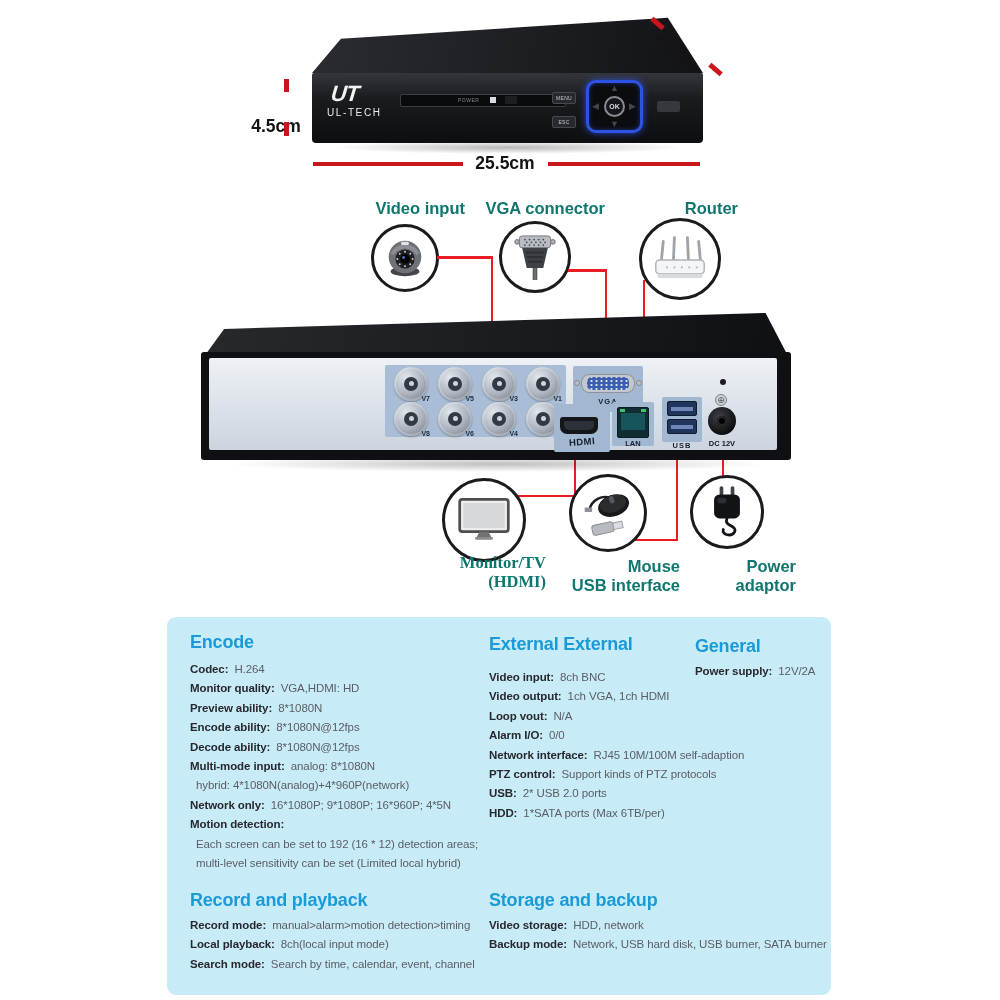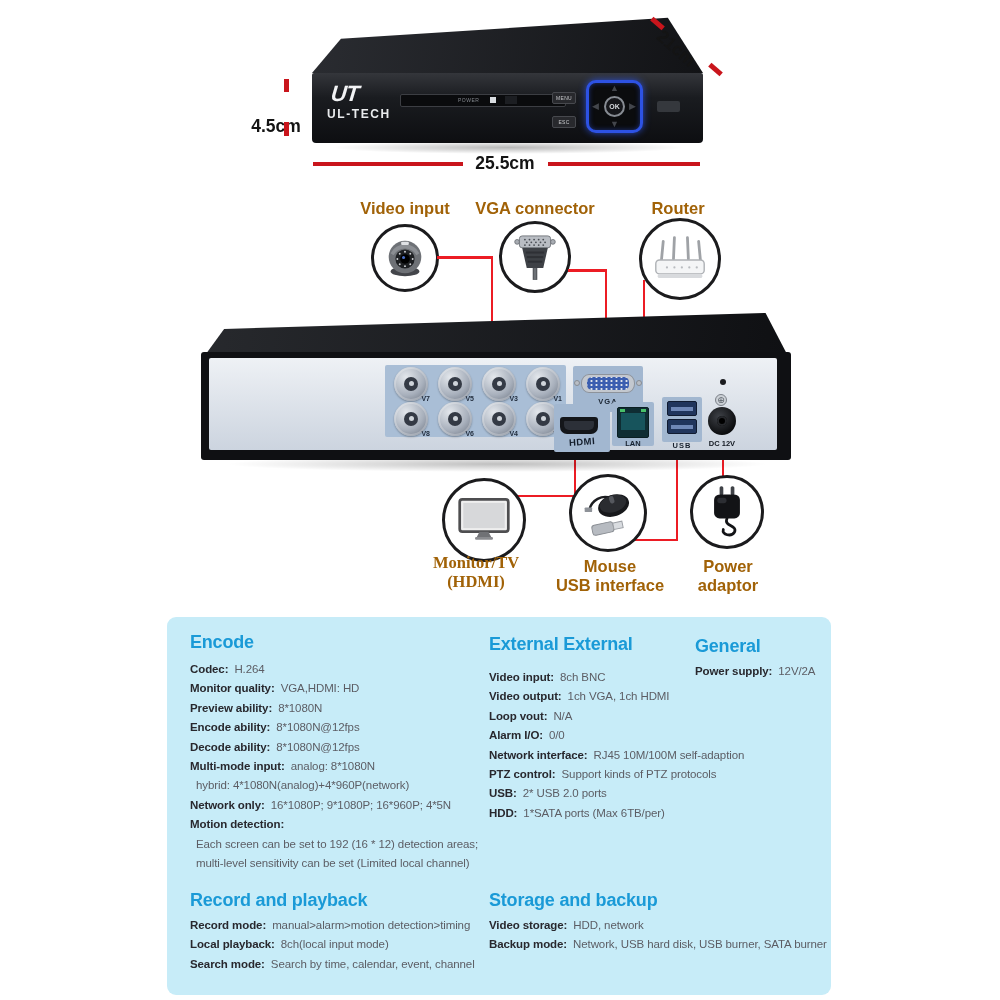--- a/index.html
+++ b/index.html
@@ -11,21 +11,21 @@
   
   #fd-top { left:312px; top:16px; width:391px; height:60px;
             background:linear-gradient(100deg,#2a2c31,#121316);
             clip-path:polygon(0% 95%,7.4% 38%,91% 3%,100% 95%); }
   #fd-body { left:312px; top:73px; width:391px; height:70px; border-radius:2px 2px 4px 4px;
              background:linear-gradient(180deg,#34363b 0%,#1a1c20 35%,#0d0e11 100%); }
   #fd-shadow { left:330px; top:141px; width:356px; height:13px;
                background:radial-gradient(ellipse at center, rgba(0,0,0,.28), rgba(0,0,0,0) 70%); }
   #fd-logo { left:331px; top:81px; font-size:22px; font-weight:800; font-style:italic;
              color:#f2f3f5; transform:skewX(-6deg); letter-spacing:-1px; }
-  #fd-brand { left:327px; top:107px; font-size:12px; font-weight:700; letter-spacing:1.6px; color:#e9ebed; }
+  #fd-brand { left:327px; top:107px; font-size:10px; font-weight:400; letter-spacing:1.6px; color:#e9ebed; }
   #fd-tray { left:400px; top:94px; width:166px; height:13px; background:#0a0b0d;
              border:1px solid #3c3e43; border-radius:2px; }
   #fd-power { left:458px; top:97px; font-size:5px; color:#82868c; letter-spacing:.5px; }
   #fd-led { left:490px; top:97px; width:6px; height:6px; background:#d8dce0; }
   #fd-ir  { left:505px; top:96px; width:12px; height:8px; background:#1c1e22; }
   .fd-btn { width:24px; height:12px; background:#28292d; border:1px solid #47494e; border-radius:2px;
             display:flex; align-items:center; justify-content:center;
             font-size:5px; color:#c6c8cb; letter-spacing:.3px; }
   #fd-menu { left:552px; top:92px; } #fd-esc { left:552px; top:116px; }
   #fd-dpad { left:586px; top:80px; width:57px; height:53px; background:#0b0c0e;
@@ -44,21 +44,21 @@
   #dim-height-d1 { left:284px; top:79px;  width:5px; height:13px; background:#c9151c; }
   #dim-height-d2 { left:284px; top:122px; width:5px; height:14px; background:#c9151c; }
   #dim-depth { left:666px; top:26px; transform:rotate(41deg); transform-origin:left top; }
   #dim-depth-d1 { left:650px; top:21px; width:15px; height:5px; background:#c9151c; transform:rotate(41deg); }
   #dim-depth-d2 { left:708px; top:67px; width:15px; height:5px; background:#c9151c; transform:rotate(41deg); }
   #dim-width { left:462px; top:153px; width:86px; text-align:center; }
   #dim-width-l1 { left:313px; top:162px; width:150px; height:4px; background:#c9151c; }
   #dim-width-l2 { left:548px; top:162px; width:152px; height:4px; background:#c9151c; }
 
   
-  .callout-label { font-size:16.5px; font-weight:600; color:#a16207; text-align:center; line-height:19px; }
+  .callout-label { font-size:16.5px; font-weight:600; color:#0f766e; text-align:right; line-height:19px; }
   #lbl-video-input { left:345px; top:199px; width:120px; }
   #lbl-vga         { left:465px; top:199px; width:140px; }
   #lbl-router      { left:618px; top:199px; width:120px; }
   #lbl-monitor { left:406px; top:553px; width:140px;font-family:Liberation Serif, serif; }
   #lbl-mouse   { left:540px; top:557px; width:140px; }
   #lbl-power   { left:660px; top:557px; width:136px; }
   .callout-circle { border:3px solid #1b1b1d; border-radius:50%; background:#fff;
                     display:flex; align-items:center; justify-content:center; }
   #cir-camera  { left:371px; top:224px; width:68px; height:68px; }
   #cir-vga     { left:499px; top:221px; width:72px; height:72px; }
@@ -432,21 +432,21 @@
       <div class="spec-row"><span class="spec-label">Codec:</span><span class="spec-value">H.264</span></div>
       <div class="spec-row"><span class="spec-label">Monitor quality:</span><span class="spec-value">VGA,HDMI: HD</span></div>
       <div class="spec-row"><span class="spec-label">Preview ability:</span><span class="spec-value">8*1080N</span></div>
       <div class="spec-row"><span class="spec-label">Encode ability:</span><span class="spec-value">8*1080N@12fps</span></div>
       <div class="spec-row"><span class="spec-label">Decode ability:</span><span class="spec-value">8*1080N@12fps</span></div>
       <div class="spec-row"><span class="spec-label">Multi-mode input:</span><span class="spec-value">analog: 8*1080N</span></div>
       <div class="spec-row"><span class="spec-label"></span><span class="spec-value">hybrid: 4*1080N(analog)+4*960P(network)</span></div>
       <div class="spec-row"><span class="spec-label">Network only:</span><span class="spec-value">16*1080P; 9*1080P; 16*960P; 4*5N</span></div>
       <div class="spec-row"><span class="spec-label">Motion detection:</span><span class="spec-value"></span></div>
       <div class="spec-row"><span class="spec-label"></span><span class="spec-value">Each screen can be set to 192 (16 * 12) detection areas;</span></div>
-      <div class="spec-row"><span class="spec-label"></span><span class="spec-value">multi-level sensitivity can be set (Limited local channel)</span></div>
+      <div class="spec-row"><span class="spec-label"></span><span class="spec-value">multi-level sensitivity can be set (Limited local hybrid)</span></div>
     </div>
   <div class="abs spec-header" id="h-ext">External External</div>
   <div class="abs spec-rows" id="rows-ext">
       <div class="spec-row"><span class="spec-label">Video input:</span><span class="spec-value">8ch BNC</span></div>
       <div class="spec-row"><span class="spec-label">Video output:</span><span class="spec-value">1ch VGA, 1ch HDMI</span></div>
       <div class="spec-row"><span class="spec-label">Loop vout:</span><span class="spec-value">N/A</span></div>
       <div class="spec-row"><span class="spec-label">Alarm I/O:</span><span class="spec-value">0/0</span></div>
       <div class="spec-row"><span class="spec-label">Network interface:</span><span class="spec-value">RJ45 10M/100M self-adaption</span></div>
       <div class="spec-row"><span class="spec-label">PTZ control:</span><span class="spec-value">Support kinds of PTZ protocols</span></div>
       <div class="spec-row"><span class="spec-label">USB:</span><span class="spec-value">2* USB 2.0 ports</span></div>

